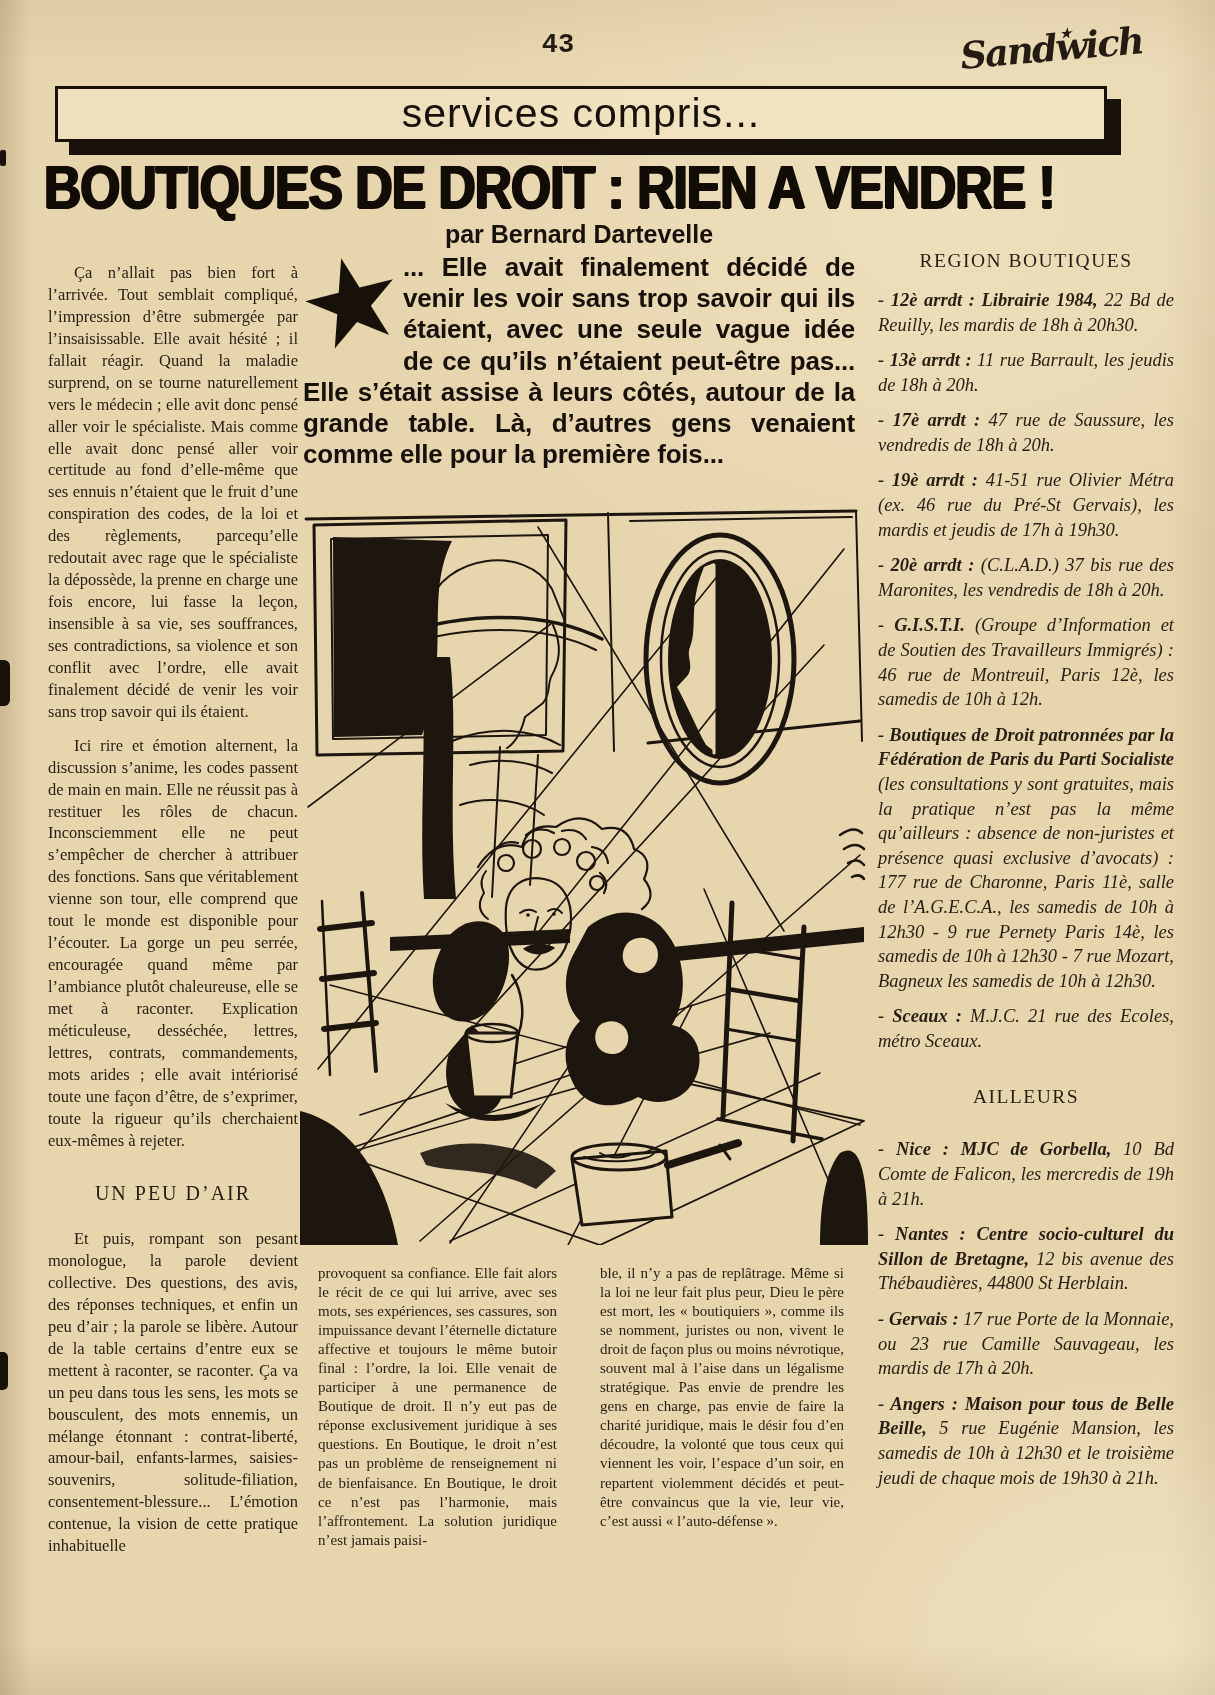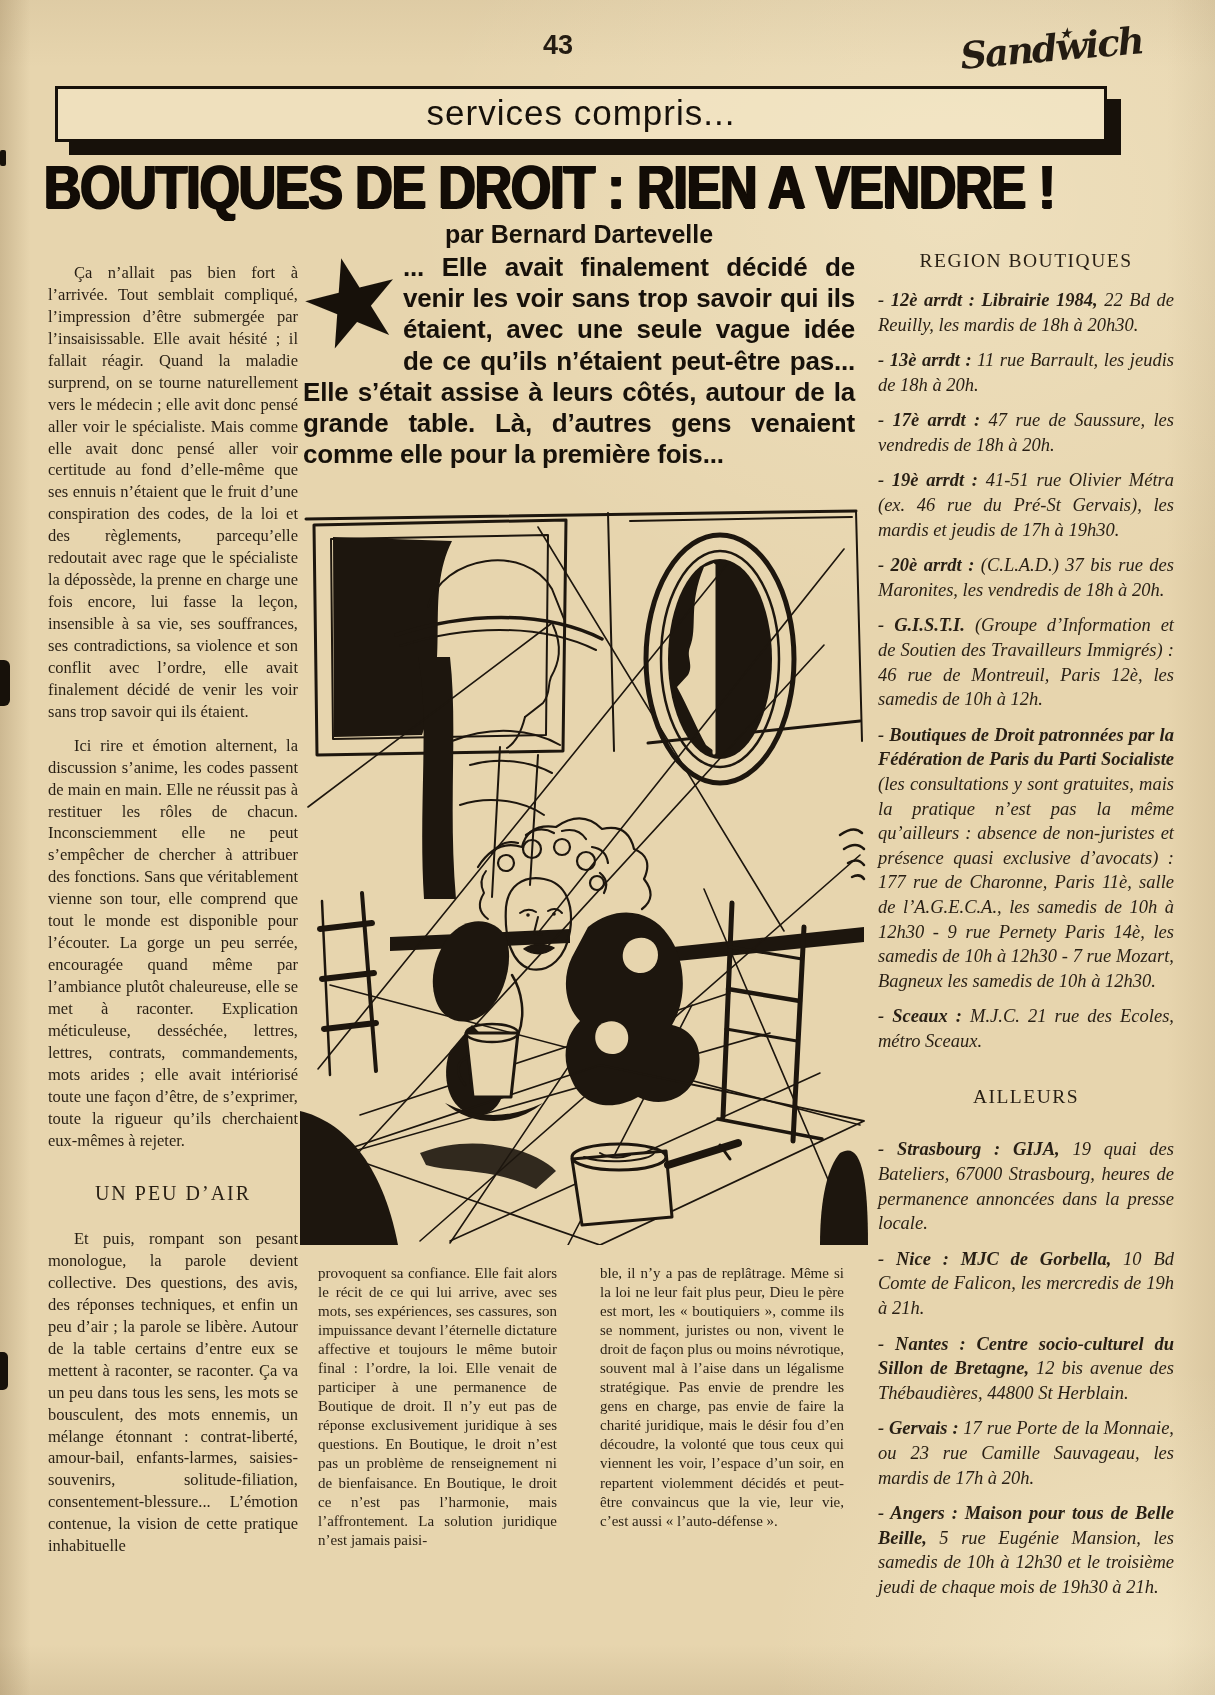--- a/index.html
+++ b/index.html
@@ -14,40 +14,40 @@
       radial-gradient(900px 700px at 78% 12%, rgba(255,248,224,0.30), rgba(255,248,224,0) 60%),
       radial-gradient(700px 500px at 95% 97%, rgba(250,242,214,0.45), rgba(250,242,214,0) 55%),
       linear-gradient(90deg, rgba(110,82,44,0.22), rgba(110,82,44,0) 2.5%, rgba(110,82,44,0) 96%, rgba(110,82,44,0.10)),
       linear-gradient(0deg, rgba(110,82,44,0.12), rgba(110,82,44,0) 3%),
       linear-gradient(180deg, rgba(110,82,44,0.07), rgba(110,82,44,0) 4%),
       #e7d5ae;
     font-family:"Liberation Serif", serif;
   }
   .pagenum{
     position:absolute;left:518px;top:30px;width:80px;
-    font-family:Liberation Sans, sans-serif;font-weight:bold;
+    font-family:Liberation Mono, monospace;font-weight:bold;
     font-size:27px;color:#241c12;text-align:center;
   }
   .logo{
     position:absolute;right:72px;top:26px;
     font-family:"DejaVu Serif", serif;font-style:italic;font-weight:bold;
     font-size:37px;color:#241c12;transform:rotate(-5deg);
     letter-spacing:-2px;
   }
   .logo .logo-star{position:absolute;left:101px;top:1px;font-size:13px;letter-spacing:0;}
   .services-box{
     position:absolute;left:55px;top:86px;width:1046px;height:50px;
     border:3px solid #17110a;
     background:rgba(245,233,203,0.55);
     box-shadow:14px 13px 0 #17110a;
     text-align:center;
   }
   .services-box .services-label{
     font-family:"Liberation Sans", sans-serif;
-    font-size:35px;line-height:48px;color:#17110a;
+    font-size:41px;line-height:48px;color:#17110a;
     letter-spacing:1px;
   }
   .headline{
     position:absolute;left:44px;top:157px;width:1160px;
     font-family:"Liberation Sans", sans-serif;font-weight:900;
     font-size:56px;line-height:1;color:#120c06;
     white-space:nowrap;letter-spacing:-1px;
     transform:scaleX(0.92) scaleY(1.08);transform-origin:left top;
     text-shadow:1.4px 0 0 #120c06, -1.4px 0 0 #120c06, 0 1px 0 #120c06;
   }
@@ -261,21 +261,20 @@
     <p class="listing"><span class="b">- 13è arrdt :</span><span> 11 rue Barrault, les jeudis de 18h à 20h.</span></p>
     <p class="listing"><span class="b">- 17è arrdt :</span><span> 47 rue de Saussure, les vendredis de 18h à 20h.</span></p>
     <p class="listing"><span class="b">- 19è arrdt :</span><span> 41-51 rue Olivier Métra (ex. 46 rue du Pré-St Gervais), les mardis et jeudis de 17h à 19h30.</span></p>
     <p class="listing"><span class="b">- 20è arrdt :</span><span> (C.L.A.D.) 37 bis rue des Maronites, les vendredis de 18h à 20h.</span></p>
     <p class="listing"><span class="b">- G.I.S.T.I.</span><span> (Groupe d’Information et de Soutien des Travailleurs Immigrés) : 46 rue de Montreuil, Paris 12è, les samedis de 10h à 12h.</span></p>
     <p class="listing"><span class="b">- Boutiques de Droit patronnées par la Fédération de Paris du Parti Socialiste</span><span> (les consultations y sont gratuites, mais la pratique n’est pas la même qu’ailleurs : absence de non-juristes et présence quasi exclusive d’avocats) : 177 rue de Charonne, Paris 11è, salle de l’A.G.E.C.A., les samedis de 10h à 12h30 - 9 rue Pernety Paris 14è, les samedis de 10h à 12h30 - 7 rue Mozart, Bagneux les samedis de 10h à 12h30.</span></p>
     <p class="listing"><span class="b">- Sceaux :</span><span> M.J.C. 21 rue des Ecoles, métro Sceaux.</span></p>
 
     <div class="colhead second">AILLEURS</div>
 
-    <p class="listing"><span class="b">- Strasbourg : GIJA,</span><span> 19 quai des Bateliers, 67000 Strasbourg, heures de permanence annoncées dans la presse locale.</span></p>
     <p class="listing"><span class="b">- Nice : MJC de Gorbella,</span><span> 10 Bd Comte de Falicon, les mercredis de 19h à 21h.</span></p>
     <p class="listing"><span class="b">- Nantes : Centre socio-culturel du Sillon de Bretagne,</span><span> 12 bis avenue des Thébaudières, 44800 St Herblain.</span></p>
     <p class="listing"><span class="b">- Gervais :</span><span> 17 rue Porte de la Monnaie, ou 23 rue Camille Sauvageau, les mardis de 17h à 20h.</span></p>
     <p class="listing"><span class="b">- Angers : Maison pour tous de Belle Beille,</span><span> 5 rue Eugénie Mansion, les samedis de 10h à 12h30 et le troisième jeudi de chaque mois de 19h30 à 21h.</span></p>
   </div>
 
   <div class="edge-mark" id="edge1"></div>
   <div class="edge-mark" id="edge2"></div>
   <div class="edge-mark" id="edge3"></div>
 

